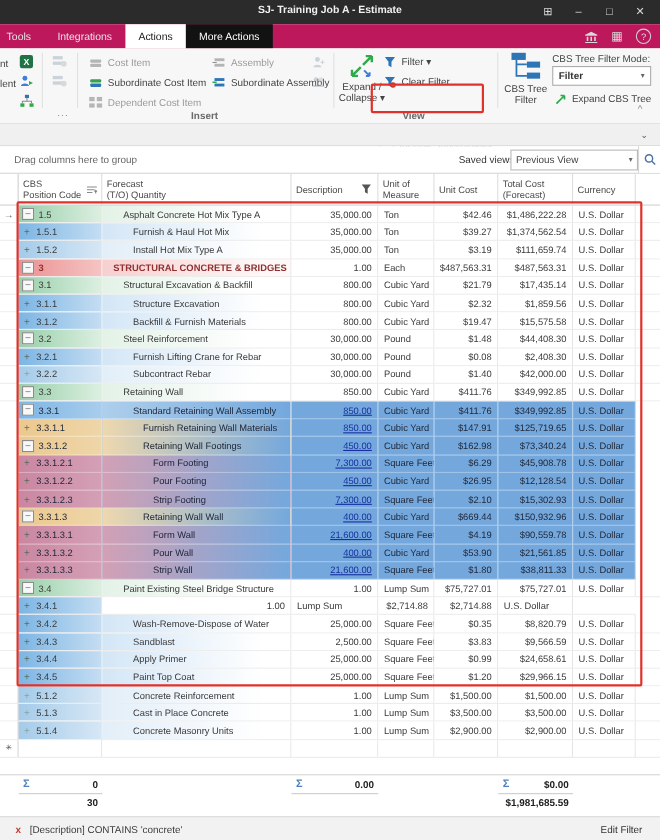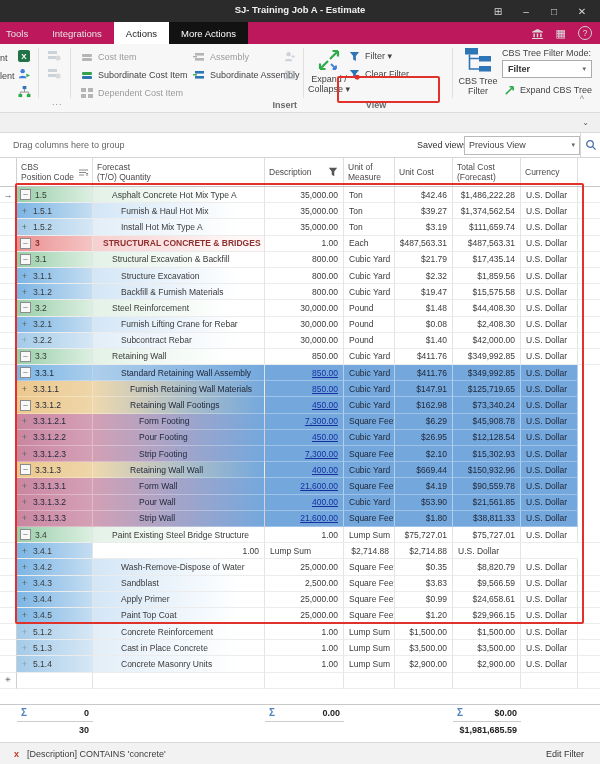--- a/index.html
+++ b/index.html
@@ -240,21 +240,21 @@
           <path d="M11 4v4M9 6h4" stroke="#9aa7b5"></path>
         </svg>
     </span>
     <span class="abs" style="left:283px;top:25px;opacity:.45;">
       <svg width="13" height="12" viewBox="0 0 14 13">
           <circle cx="4.5" cy="3.6" r="2.2" fill="#9aa7b5"></circle>
           <circle cx="9.5" cy="3.6" r="2.2" fill="#b9c2cc"></circle>
           <path d="M1 11c0-3 7-3 7 0ZM6 11c0-3 7-3 7 0Z" fill="#9aa7b5"></path>
         </svg>
     </span>
-    <span class="grouplabel" style="left:75px;width:222px;text-align:right;">Insert</span>
+    <span class="grouplabel" style="left:75px;width:222px;">Insert</span>
     <span class="vsep" style="left:303px;"></span>
 
     <span class="abs" style="left:308px;top:4px;width:42px;text-align:center;">
       <span style="display:inline-block">
         <svg width="24" height="24" viewBox="0 0 24 24" fill="none">
             <path d="M13 11L21 3M21 3v5.5M21 3h-5.5" stroke="#2faa4a" stroke-width="2.2"></path>
             <path d="M11 13L3 21M3 21v-5.5M3 21h5.5" stroke="#2faa4a" stroke-width="2.2"></path>
             <path d="M14 16l5 5M19 21v-3.4M19 21h-3.4" stroke="#3d7edb" stroke-width="1.8"></path>
           </svg>
       </span>

